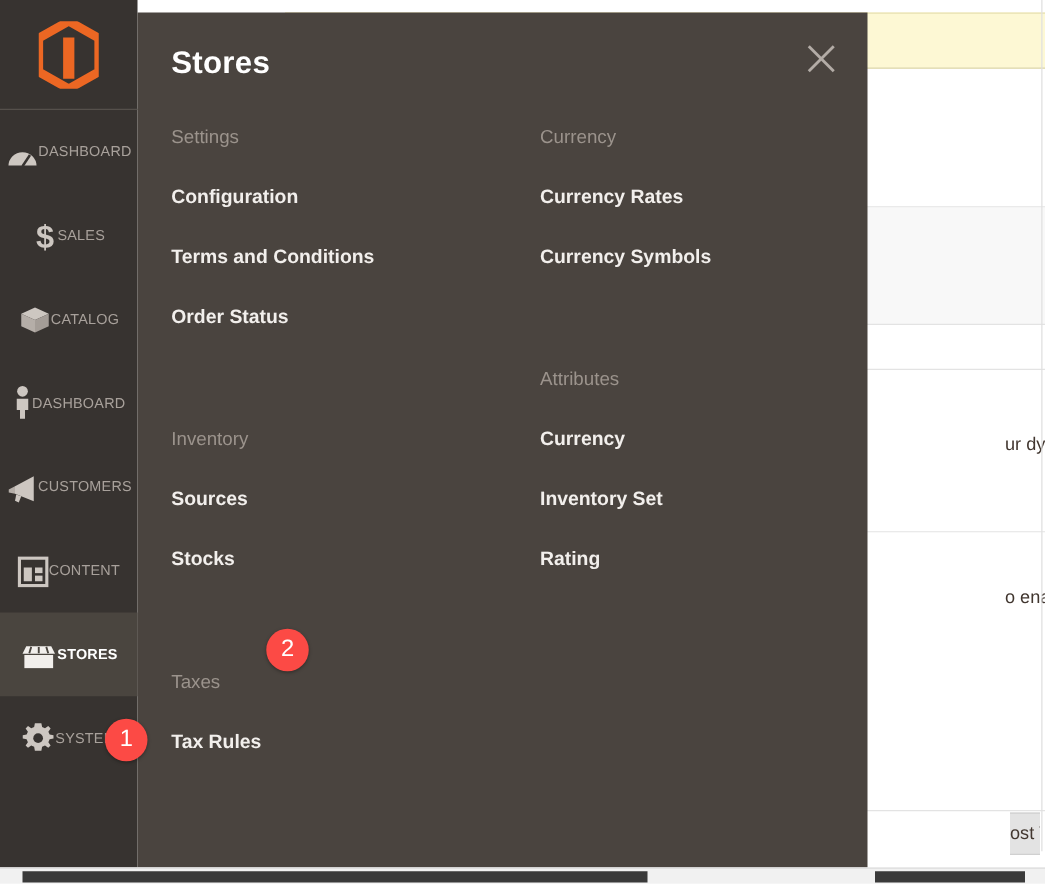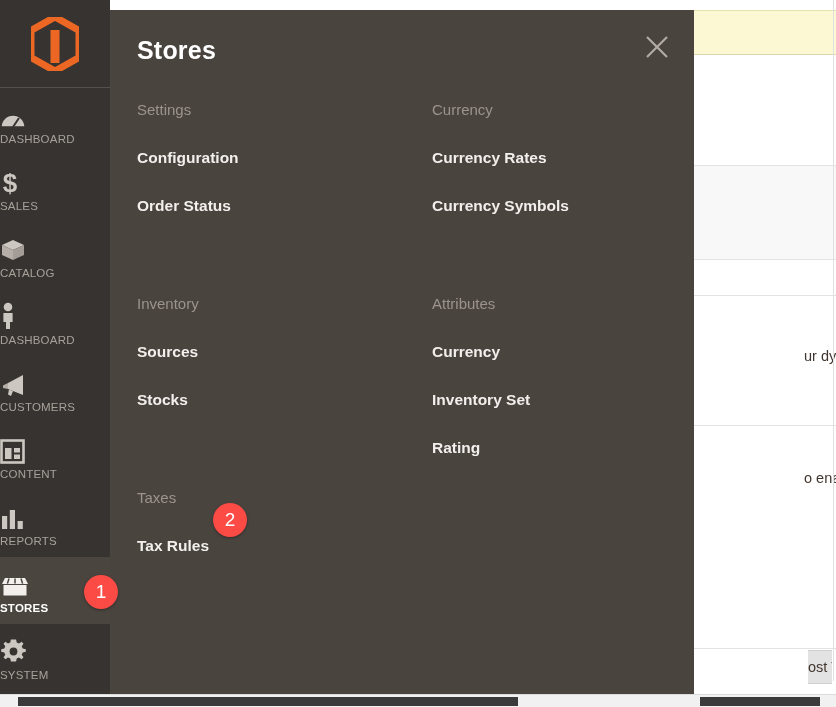--- a/index.html
+++ b/index.html
@@ -125,22 +125,22 @@
     justify-content: center;
     border-bottom: 1px solid #55504b;
     box-sizing: border-box;
   }
   .logo-svg { display: block; }
 
   .nav-item {
     position: relative;
     height: 67px;
     display: flex;
-    flex-direction: column;
-    align-items: flex-start;
+    flex-direction: row;
+    align-items: center;
     justify-content: center;
     color: #a8a19b;
     cursor: pointer;
   }
   .nav-item.active {
     background: #4a453f;
     color: #ffffff;
   }
   .nav-ico {
     height: 30px;
@@ -374,30 +374,20 @@
       <svg width="25" height="25" viewBox="0 0 25 25" aria-hidden="true">
         <rect x="1.5" y="1.5" width="22" height="22" fill="none" stroke="#cdc7c1" stroke-width="2.6"></rect>
         <rect x="5" y="9" width="6.5" height="11" fill="#cdc7c1"></rect>
         <rect x="14" y="9" width="6" height="4.5" fill="#cdc7c1"></rect>
         <rect x="14" y="15.5" width="6" height="4.5" fill="#cdc7c1"></rect>
       </svg>
     </span>
     <span class="nav-label">CONTENT</span>
   </div>
 
-  <div class="nav-item">
-    <span class="nav-ico">
-      <svg width="26" height="24" viewBox="0 0 26 24" aria-hidden="true">
-        <rect x="2" y="9" width="5.2" height="13" fill="#cdc7c1"></rect>
-        <rect x="9.8" y="3" width="5.2" height="19" fill="#cdc7c1"></rect>
-        <rect x="17.6" y="14" width="5.2" height="8" fill="#cdc7c1"></rect>
-      </svg>
-    </span>
-    <span class="nav-label">REPORTS</span>
-  </div>
 
   <div class="nav-item active">
     <span class="nav-ico">
       <svg width="30" height="22" viewBox="0 0 30 22" aria-hidden="true">
         <path d="M2 8 L5 2 L25 2 L28 8 Z" fill="#f2efec"></path>
         <line x1="9" y1="2.5" x2="7.4" y2="7.6" stroke="#4a453f" stroke-width="1.5"></line>
         <line x1="15" y1="2.5" x2="15" y2="7.6" stroke="#4a453f" stroke-width="1.5"></line>
         <line x1="21" y1="2.5" x2="22.6" y2="7.6" stroke="#4a453f" stroke-width="1.5"></line>
         <rect x="3.5" y="9" width="23" height="10.5" fill="#f2efec"></rect>
       </svg>
@@ -429,20 +419,21 @@
       </span>
     </div>
   </div>
 
   <div class="menu-cols">
 
     <div class="menu-col col-left">
 
       <div class="group-title">Settings</div>
       <a class="menu-link">Configuration</a>
+      <a class="menu-link">Terms and Conditions</a>
       <a class="menu-link">Order Status</a>
 
       <div class="group-spacer"></div>
 
       <div class="group-title">Inventory</div>
       <a class="menu-link">Sources</a>
       <a class="menu-link">Stocks</a>
 
       <div class="group-spacer"></div>
 

